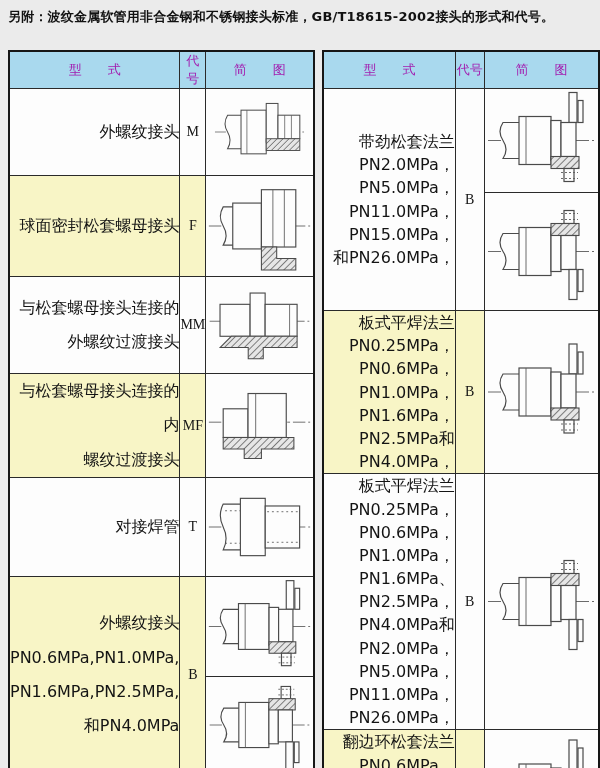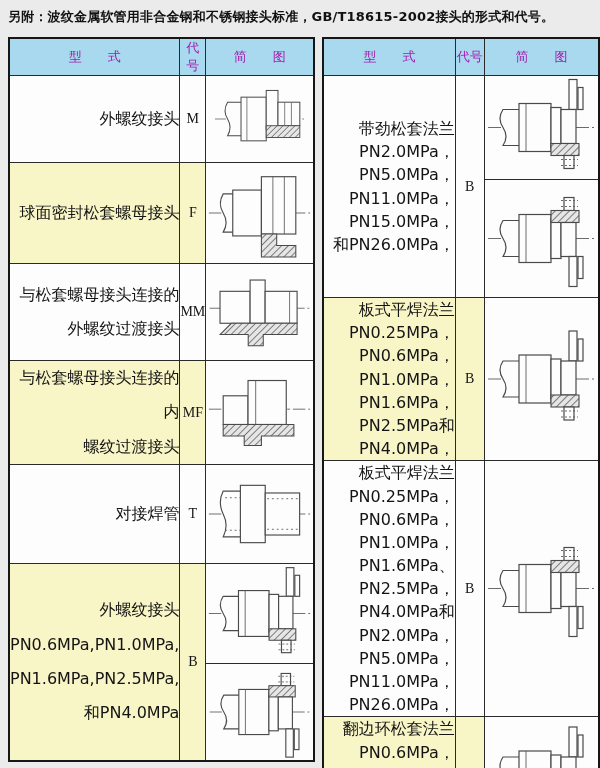--- a/index.html
+++ b/index.html
@@ -3,21 +3,21 @@
 <meta charset="utf-8">
 <style>
   html,body{margin:0;padding:0;}
   body{
     width:600px;height:768px;overflow:hidden;
     background:#ebebeb;
     font-family:"DejaVu Sans","Liberation Sans",sans-serif;
     color:#111;
   }
   .title{
-    margin:8px 8px 11px 8px;
+    margin:8px 8px 24px 8px;
     font-size:13px;font-weight:bold;letter-spacing:.2px;
     white-space:nowrap;
   }
   .tables{display:flex;gap:7px;margin-left:8px;align-items:flex-start;}
   table.jt{
     border-collapse:collapse;table-layout:fixed;
     background:#fdfdfd;border:2px solid #161616;
   }
   table.jt td,table.jt th{border:1px solid #2a2a2a;padding:0;overflow:hidden;}
   th.hcell{

